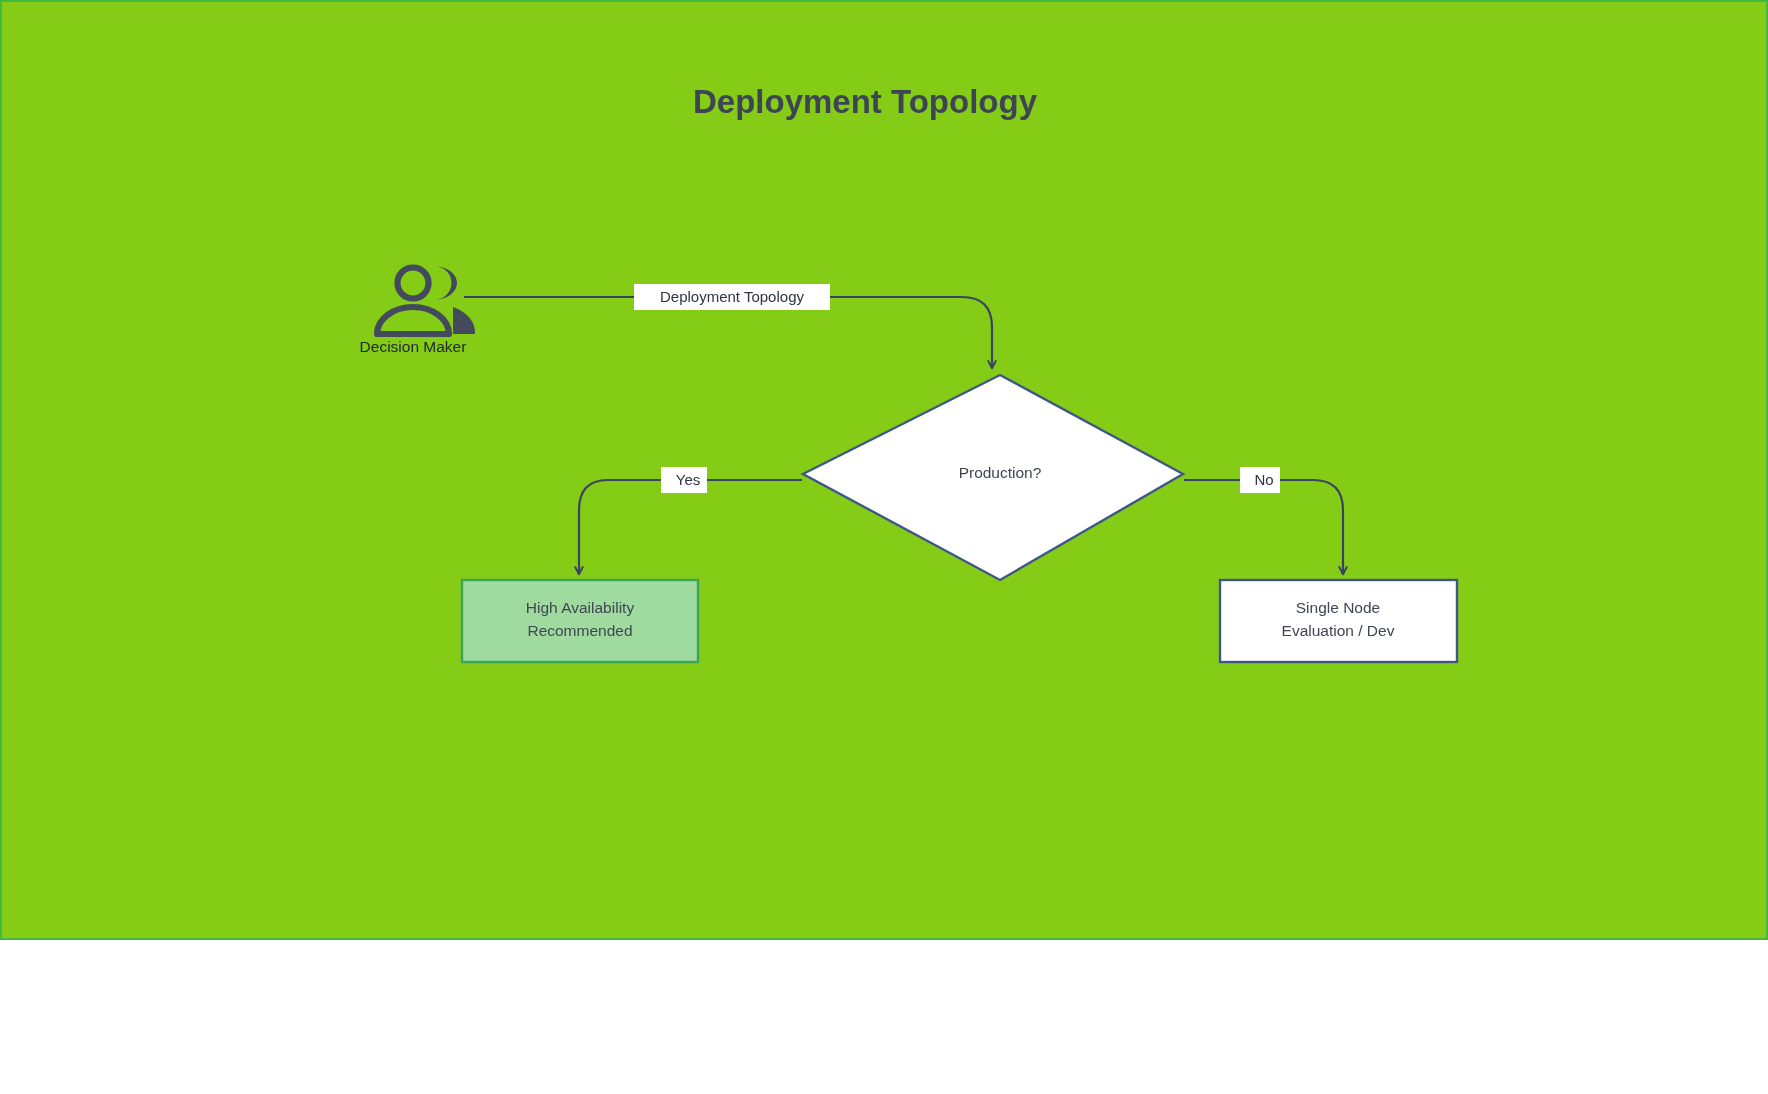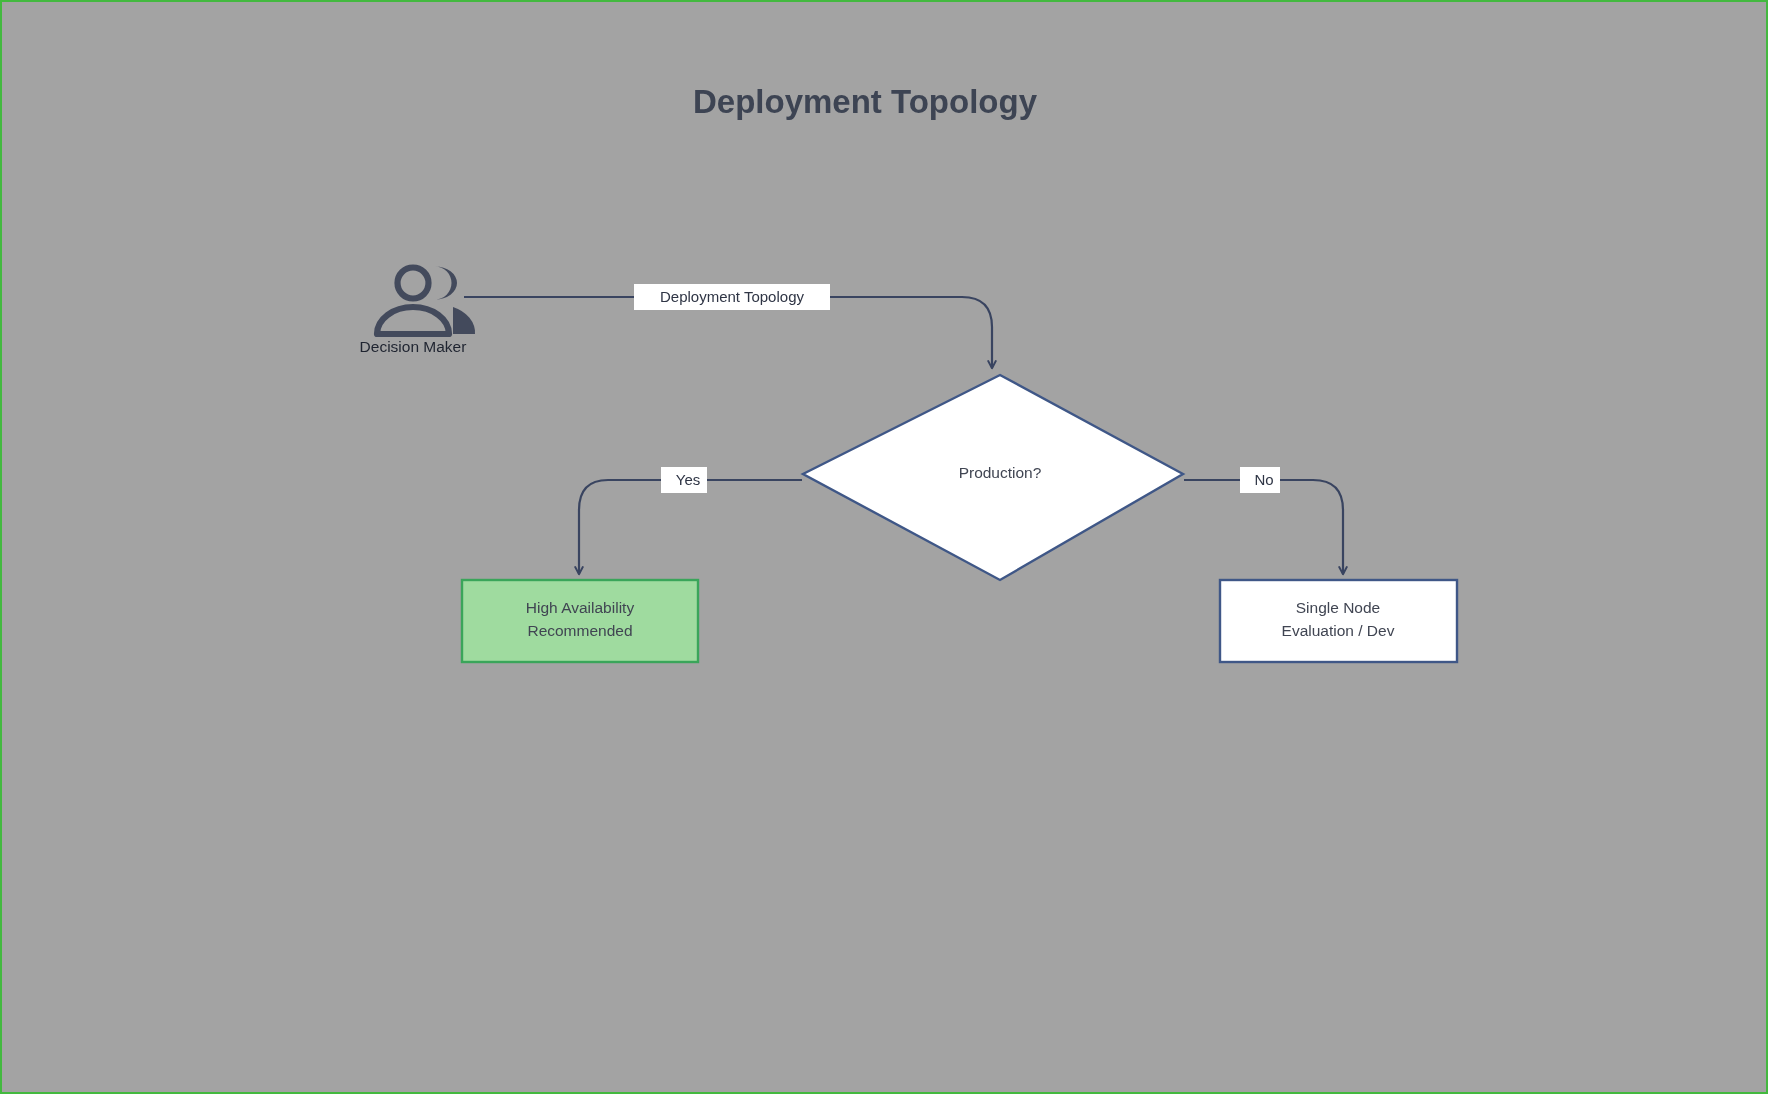--- a/index.html
+++ b/index.html
@@ -7,22 +7,22 @@
     margin: 0;
     padding: 0;
     background: #ffffff;
   }
   body {
     font-family: "Liberation Sans", sans-serif;
   }
   #canvas {
     position: relative;
     width: 1768px;
-    height: 1094px;
-    background: #a3a3a3;
+    height: 940px;
+    background: #84cc16;
     border: 2px solid #43b93f;
     box-sizing: border-box;
     overflow: hidden;
   }
   #diagram-svg {
     position: absolute;
     left: 0;
     top: 0;
     width: 1768px;
     height: 1094px;

